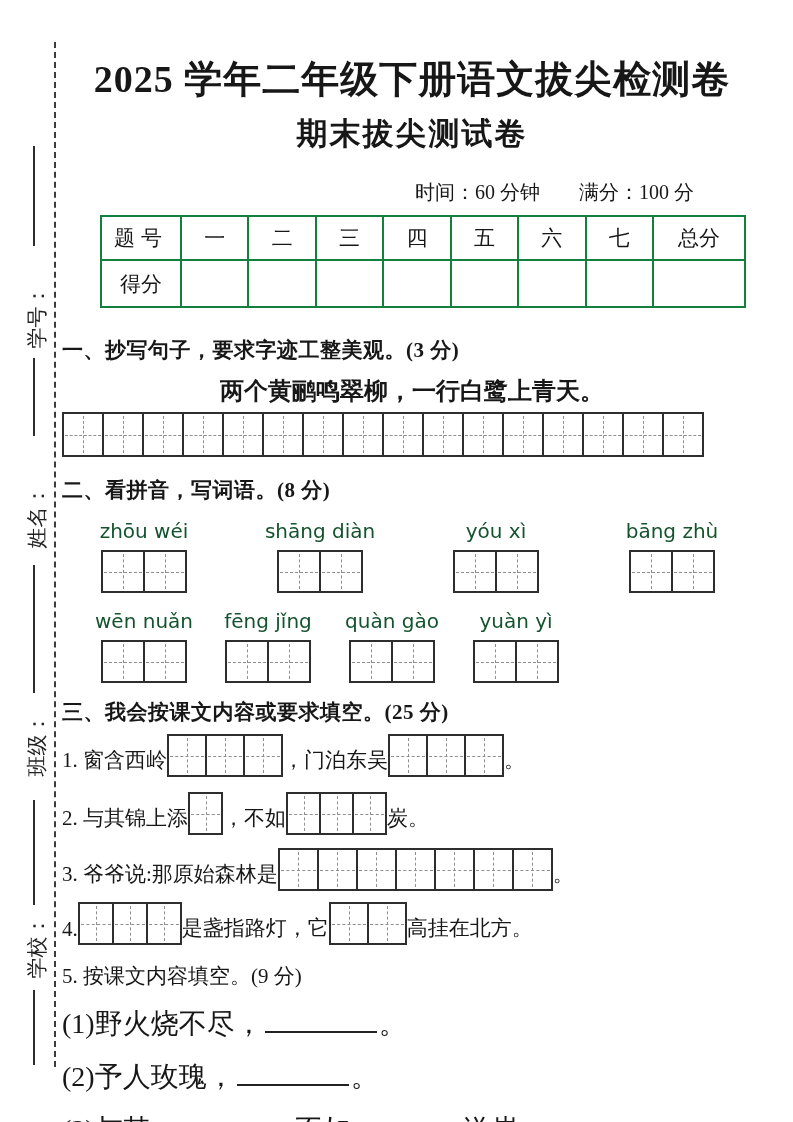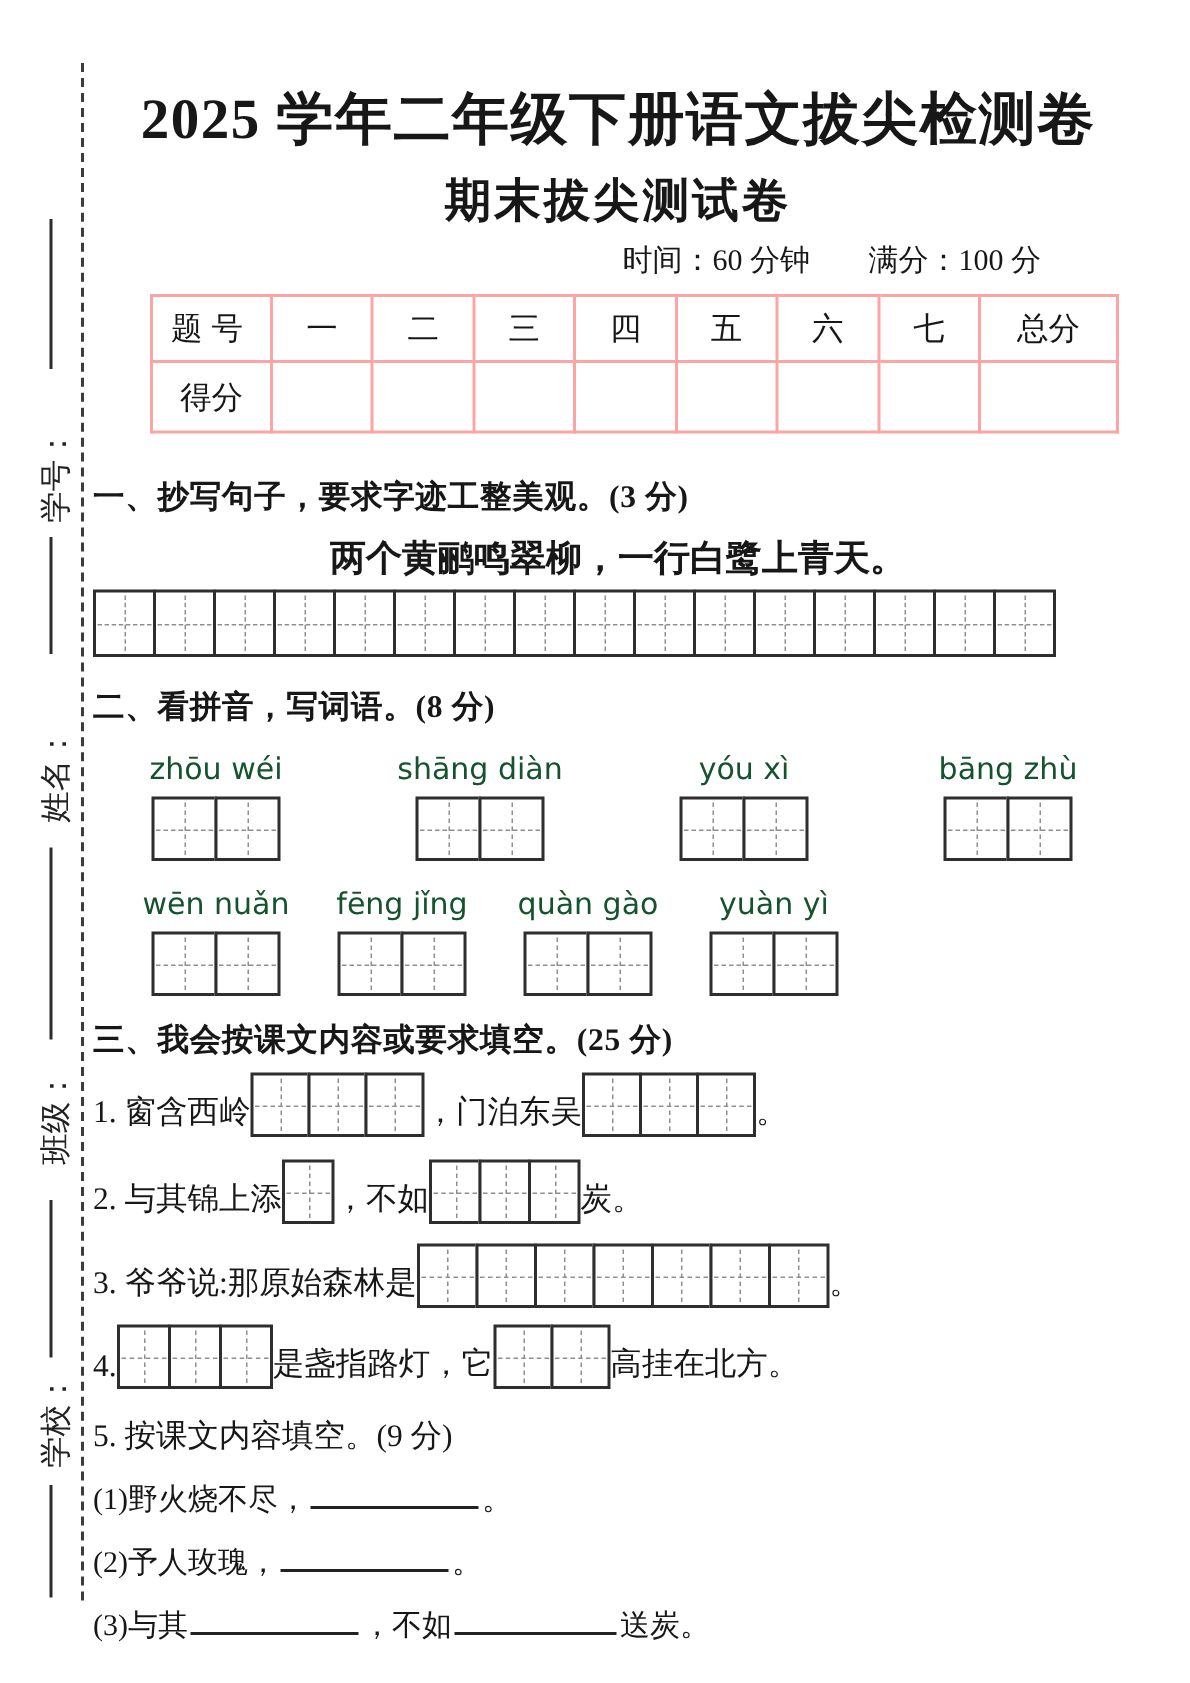--- a/index.html
+++ b/index.html
@@ -25,29 +25,29 @@
   .side-blank {
     position: absolute; left: 33px; width: 0;
     border-left: 2px solid #2c2c2c;
   }
 
   
   .content { position: absolute; left: 62px; top: 0; width: 700px; }
 
   .title    { margin-top: 54px; text-align: center; font-size: 38px; font-weight: bold; letter-spacing: 1px; }
   .subtitle { margin-top: 8px;  text-align: center; font-size: 31px; font-weight: bold; letter-spacing: 2px; }
-  .timeline { margin-top: 5px; text-align: right; padding-right: 68px; font-size: 20px; }
+  .timeline { margin-top: 24px; text-align: right; padding-right: 68px; font-size: 20px; }
   .timeline span + span { margin-left: 34px; }
 
   
   table.score {
     margin: 9px 0 0 38px; border-collapse: collapse; table-layout: fixed; width: 646px;
     font-size: 21px; text-align: center;
   }
-  table.score td { border: 2px solid #fca5a5; height: 44px; }
+  table.score td { border: 2px solid #15803d; height: 44px; }
   table.score tr + tr td { height: 47px; margin-top: 26px; }
   table.score .corner { letter-spacing: 6px; }
 
   
   .sec-head { font-size: 21px; font-weight: bold; letter-spacing: .5px; }
   .s1-head { margin-top: 28px; }
   .sentence { margin-top: 11px; text-align: center; font-size: 24px; font-weight: bold; }
 
   
   .tzg-group { display: inline-flex; vertical-align: bottom; }
@@ -80,21 +80,21 @@
   
   .s3-head { margin-top: 15px; }
   .fill-row { display: flex; align-items: flex-end; font-size: 21px; }
   .fill-row .txt { padding-bottom: 3px; white-space: nowrap; }
   .row-1 { margin-top: 8px; }
   .row-2 { margin-top: 15px; }
   .row-3 { margin-top: 13px; }
   .row-4 { margin-top: 11px; }
   .g-w40 { --w: 40px; } .g-w35 { --w: 35px; } .g-w41 { --w: 41px; } .g-w36 { --w: 36px; }
   .item5-head { margin-top: 17px; font-size: 21px; }
-  .sub-line { margin-top: 15px; font-size: 20px; }
+  .sub-line { margin-top: 15px; font-size: 28px; }
   .blank-line {
     display: inline-block; height: 4px; border-bottom: 2px solid #222;
     vertical-align: baseline; margin: 0 2px;
   }
   .bl-112 { width: 112px; } .bl-108 { width: 108px; }
 </style>
 </head>
 <body>
 
 <div class="rail-dashed"></div>

